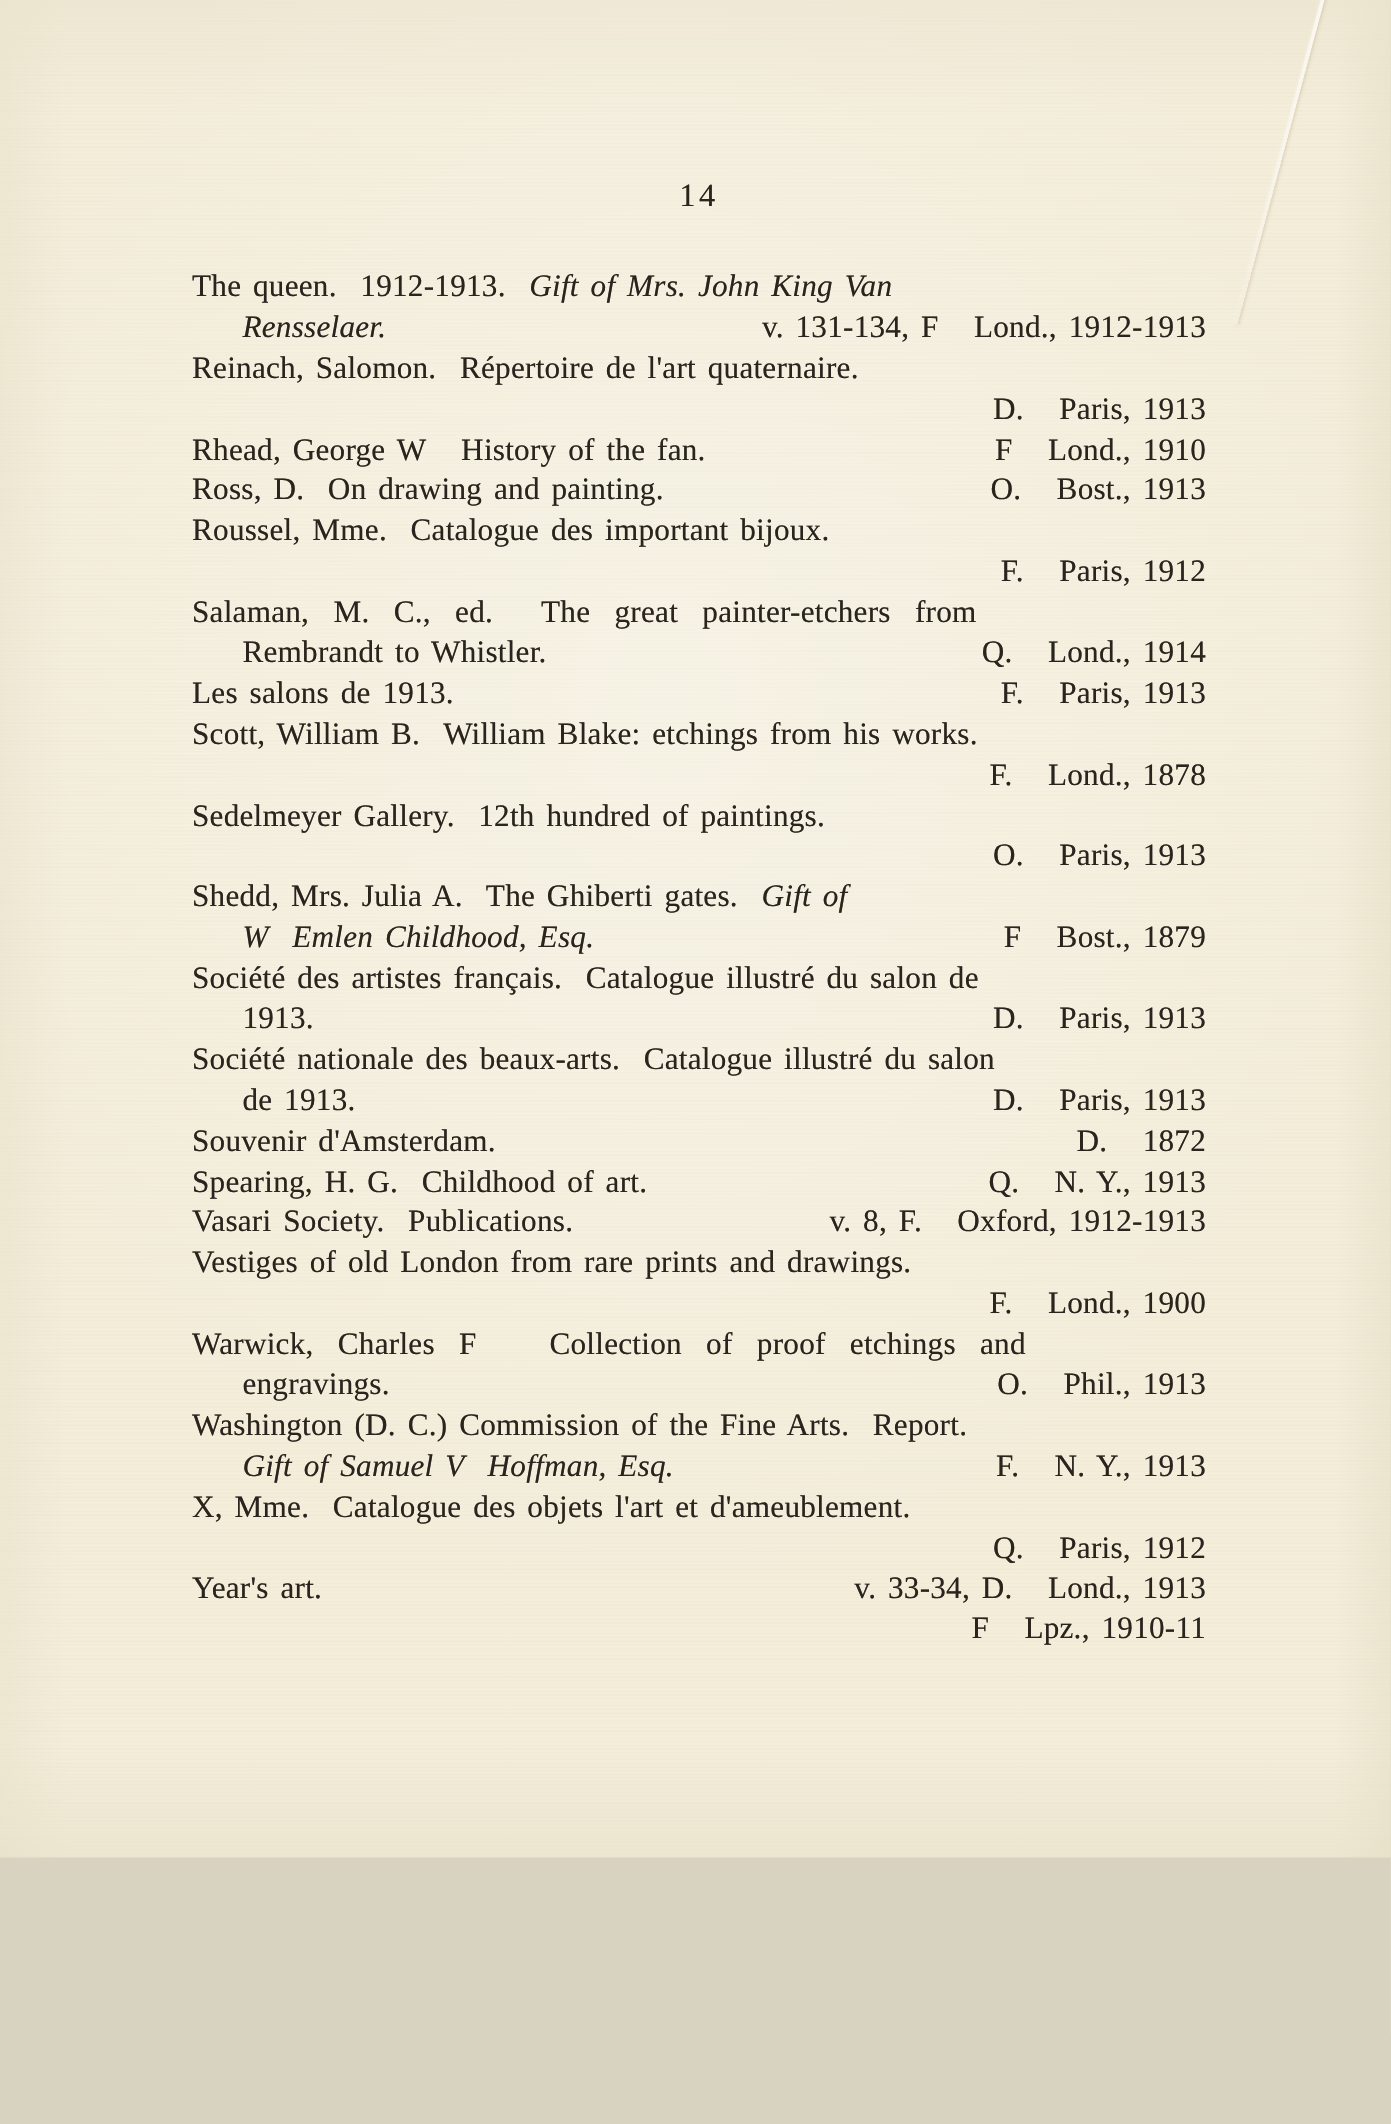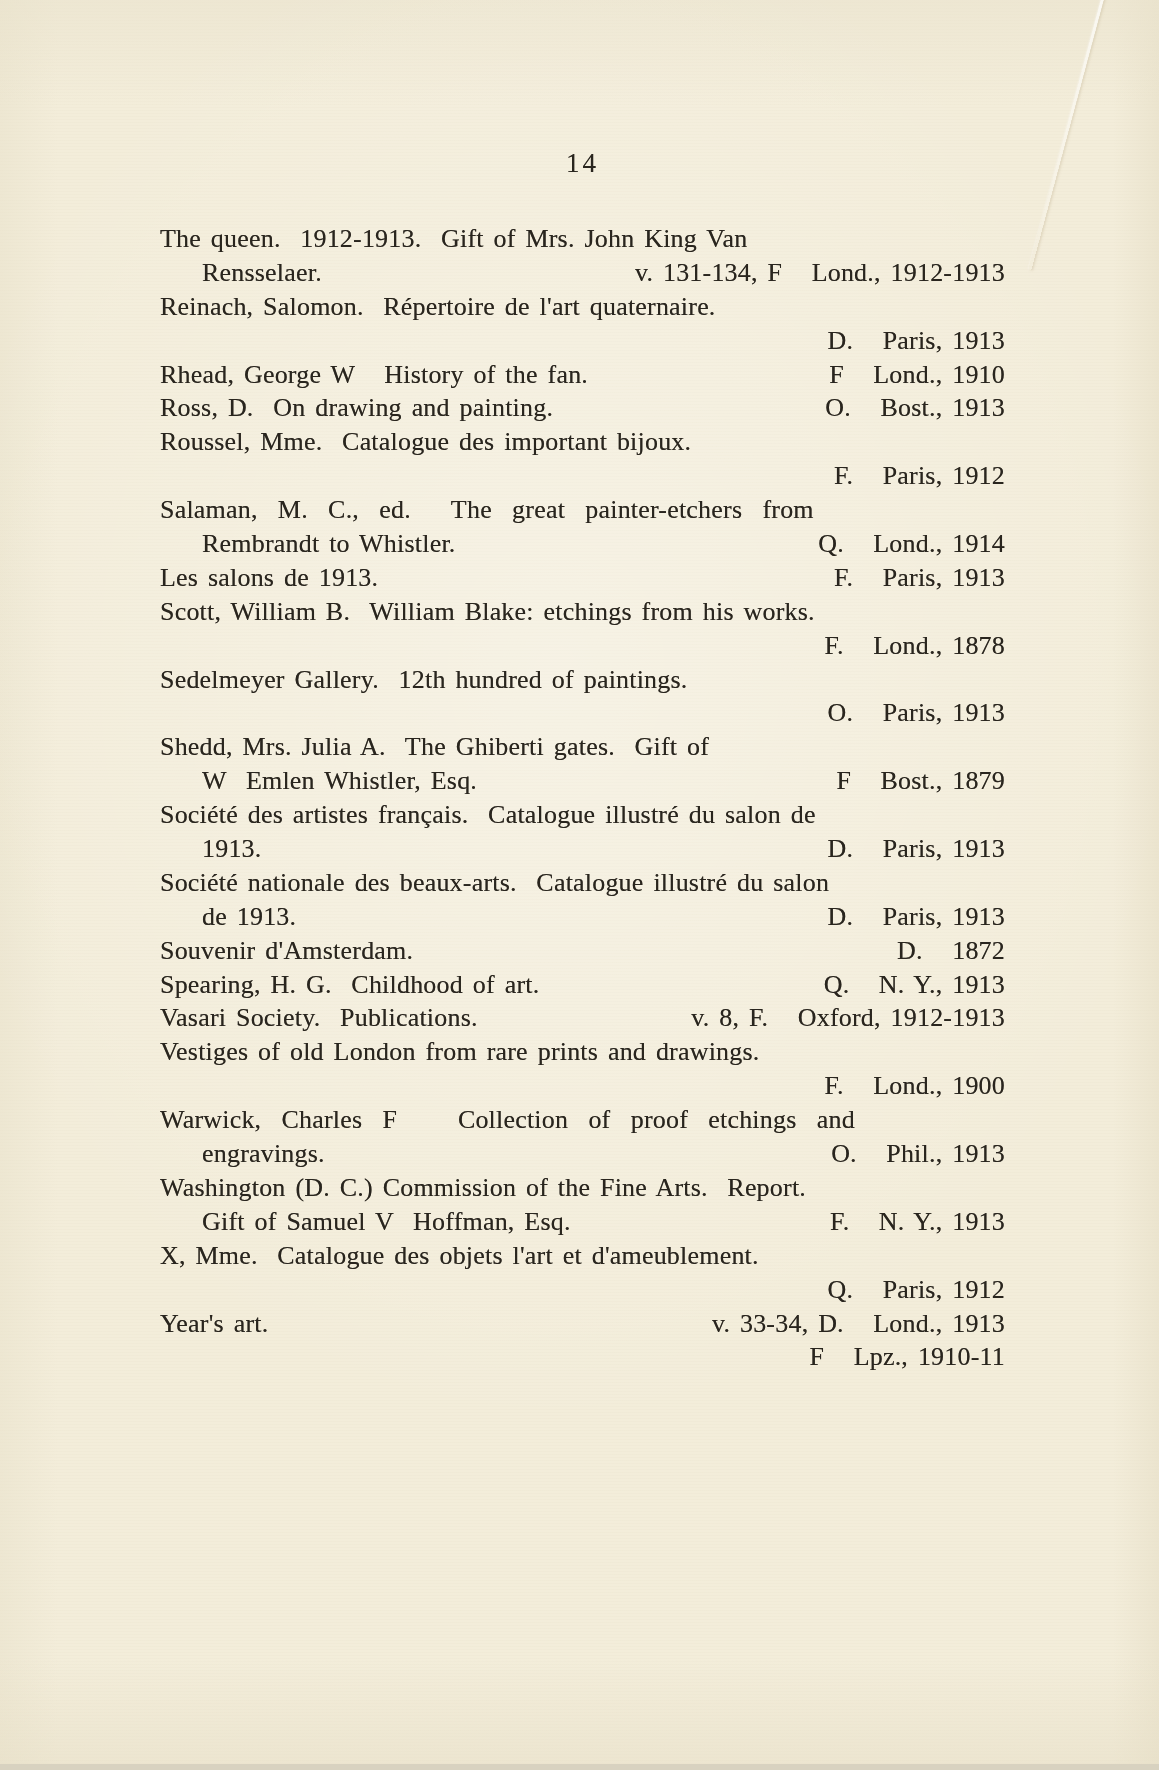--- a/index.html
+++ b/index.html
@@ -1,19 +1,19 @@
 <!DOCTYPE html>
 <html style="--paper: #f3edda; --ink: #29251e;"><head>
 <meta charset="utf-8">
 <style>
   html, body { margin: 0; padding: 0; background: #d8d2c0; }
   .paper {
     position: relative;
     width: 1159px;
-    height: 1764px;
+    height: 1548px;
     overflow: hidden;
     background-color: var(--paper, #f3edda);
     background-image:
       radial-gradient(ellipse 900px 1100px at 48% 38%, rgba(255,255,255,0.30), rgba(255,255,255,0) 70%),
       linear-gradient(180deg, rgba(233,226,204,0.55) 0%, rgba(243,237,218,0) 6%, rgba(243,237,218,0) 94%, rgba(230,222,198,0.5) 100%),
       linear-gradient(90deg, rgba(232,225,202,0.5) 0%, rgba(243,237,218,0) 5%, rgba(243,237,218,0) 96%, rgba(229,221,197,0.55) 100%),
       repeating-linear-gradient(0deg, rgba(120,100,60,0.018) 0 1px, rgba(255,255,255,0.012) 1px 3px);
     font-family: "Liberation Serif", "DejaVu Serif", serif;
     color: var(--ink, #29251e);
   }
@@ -50,21 +50,21 @@
     display: flex;
     justify-content: space-between;
     align-items: baseline;
     height: 33.9px;
     line-height: 33.9px;
   }
   .line .l { white-space: pre; }
   .line .r { white-space: pre; margin-left: auto; text-align: left; font-family: Liberation Serif, serif; }
   .indent1 .l { padding-left: 42px; }
   .wide .l { word-spacing: 0.52em; text-align: right; }
-  .it { }
+  .it { font-style: italic; }
   .ink-soft { text-shadow: 0 0 0.5px rgba(41,37,30,0.55); }
 </style>
 </head>
 <body>
 
 <div class="paper ink-soft">
   <div class="crease"></div>
   <div class="pagenum">14</div>
   <div class="textblock">
       <div class="line">
@@ -118,21 +118,21 @@
         <span class="l"><span>Sedelmeyer Gallery.  12th hundred of paintings.</span></span>
       </div>
       <div class="line">
         <span class="l"></span>
         <span class="r">O.   Paris, 1913</span>
       </div>
       <div class="line">
         <span class="l"><span>Shedd, Mrs. Julia A.  The Ghiberti gates.  </span><span class="it">Gift of</span></span>
       </div>
       <div class="line indent1">
-        <span class="l"><span class="it">W  Emlen Whistler, Esq.</span></span>
+        <span class="l"><span class="it">W  Emlen Childhood, Esq.</span></span>
         <span class="r">F   Bost., 1879</span>
       </div>
       <div class="line">
         <span class="l"><span>Société des artistes français.  Catalogue illustré du salon de</span></span>
       </div>
       <div class="line indent1">
         <span class="l"><span>1913.</span></span>
         <span class="r">D.   Paris, 1913</span>
       </div>
       <div class="line">

